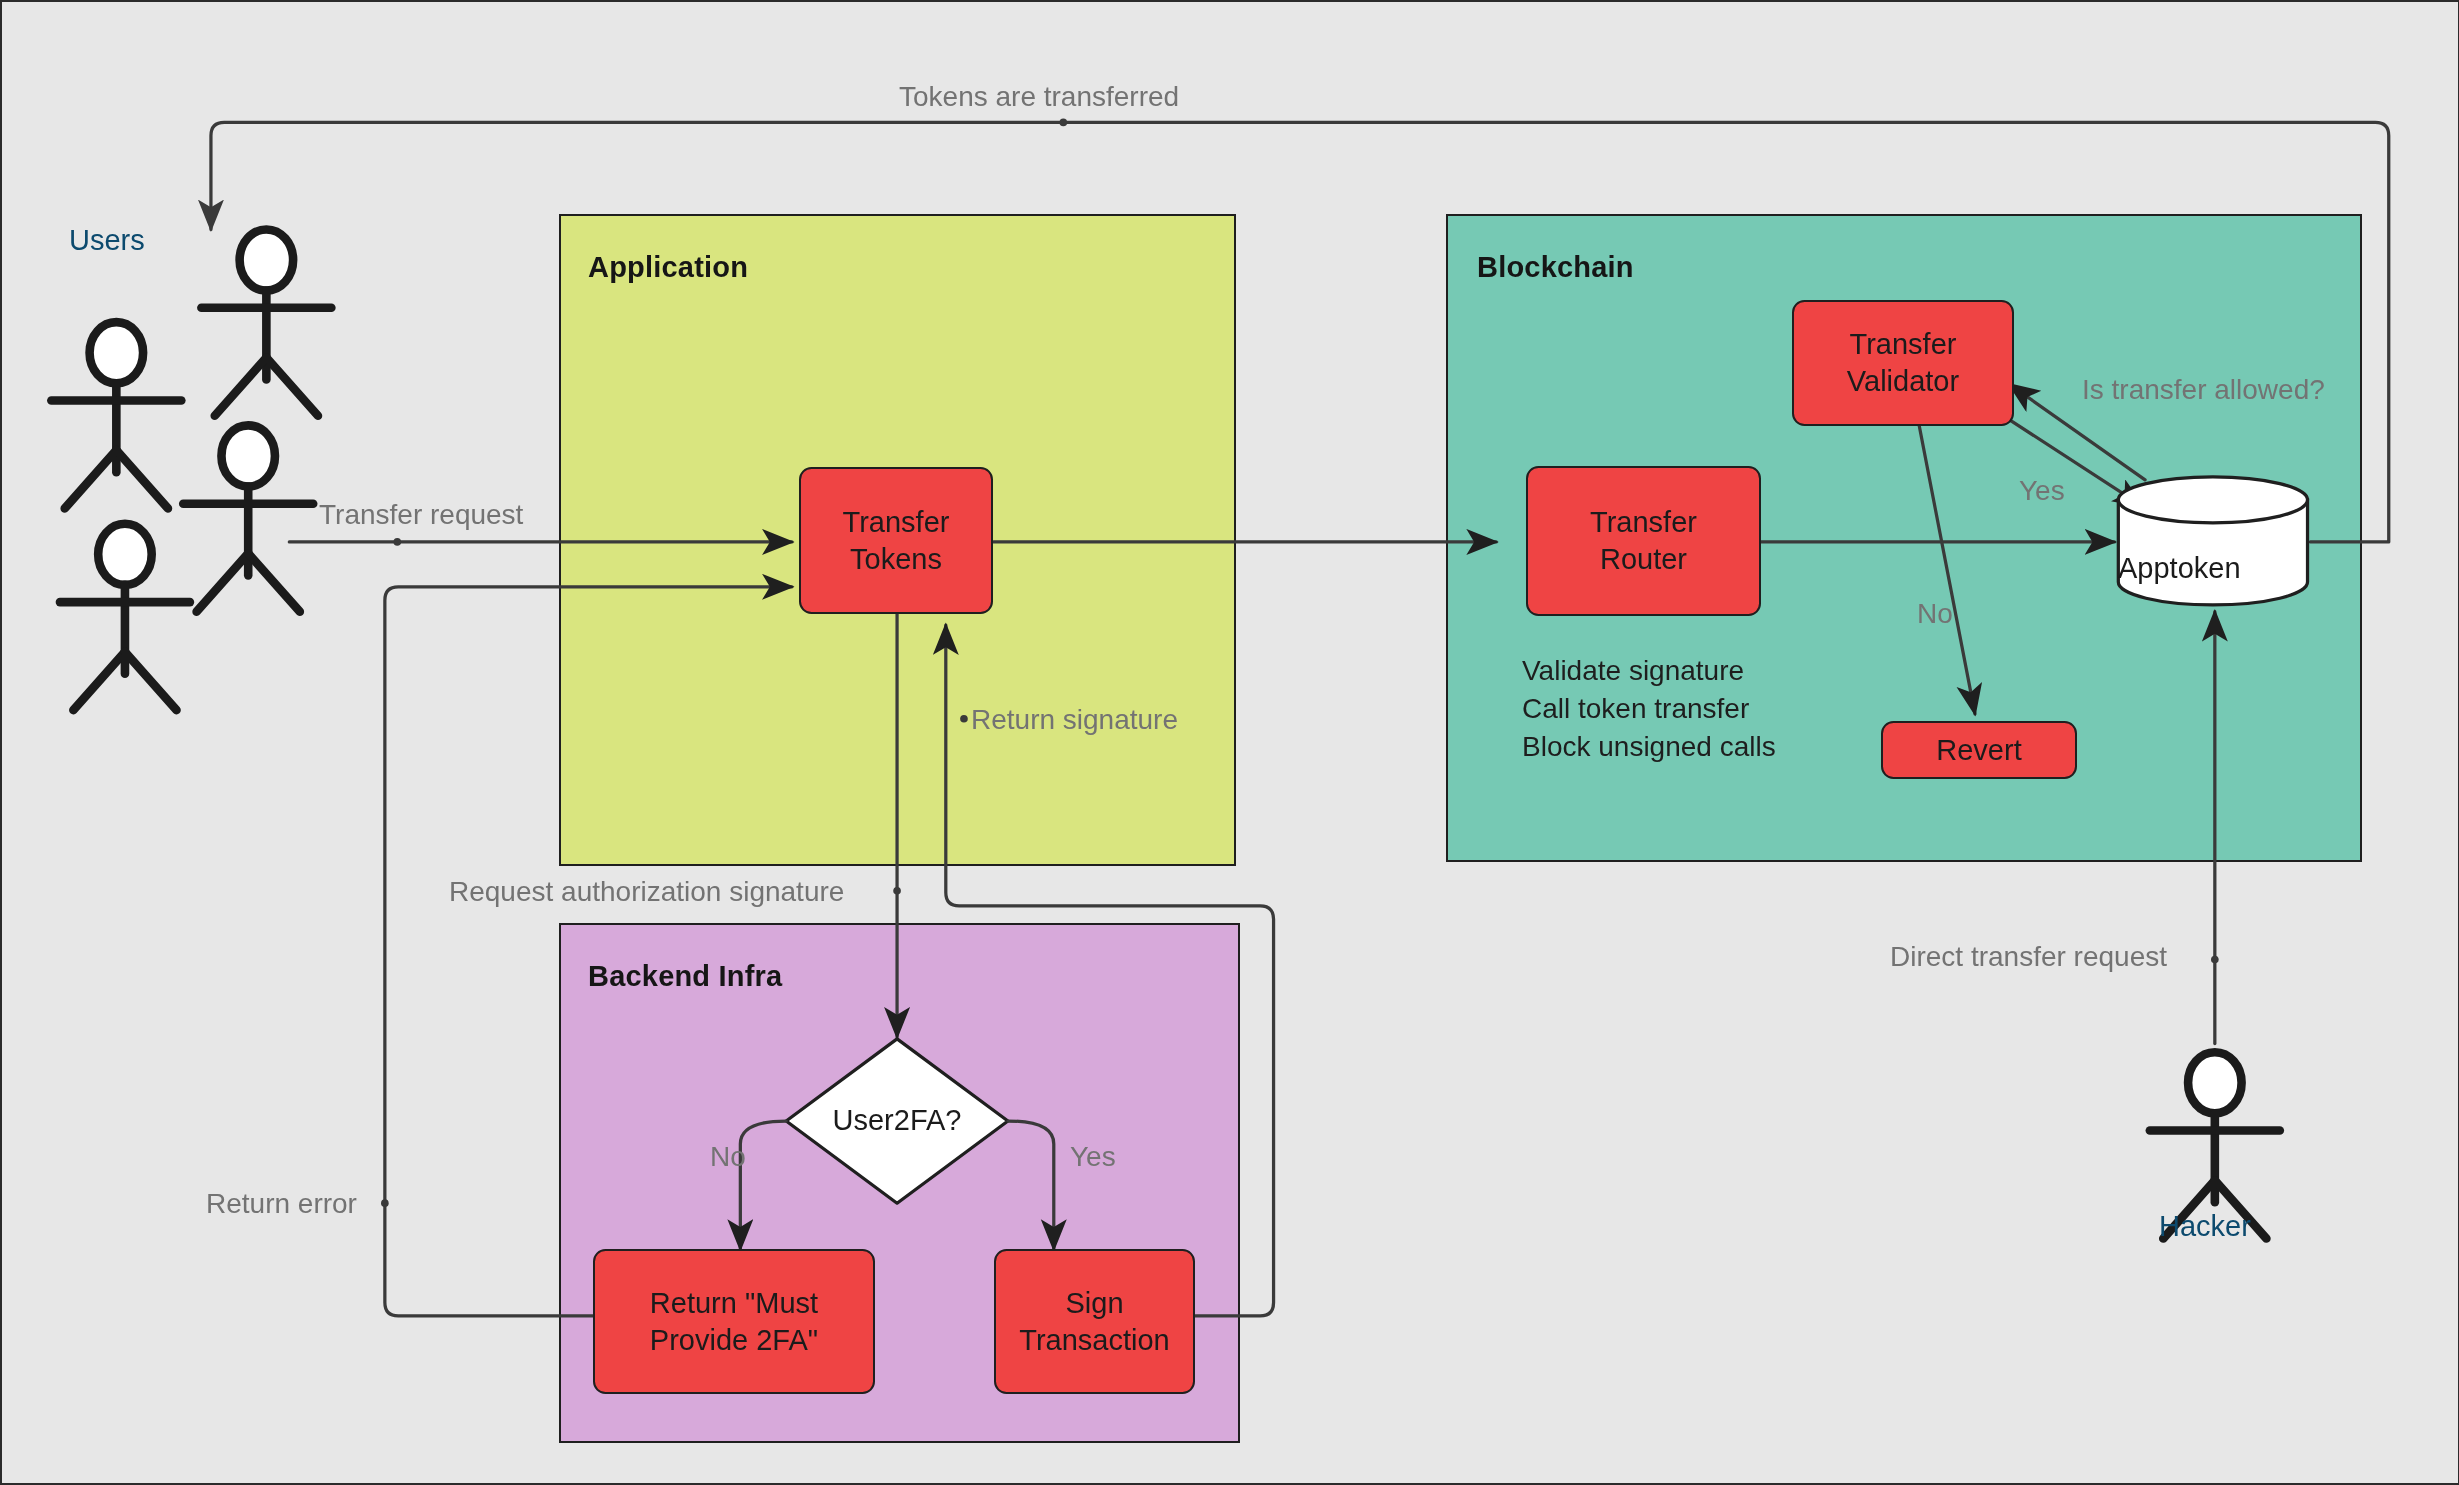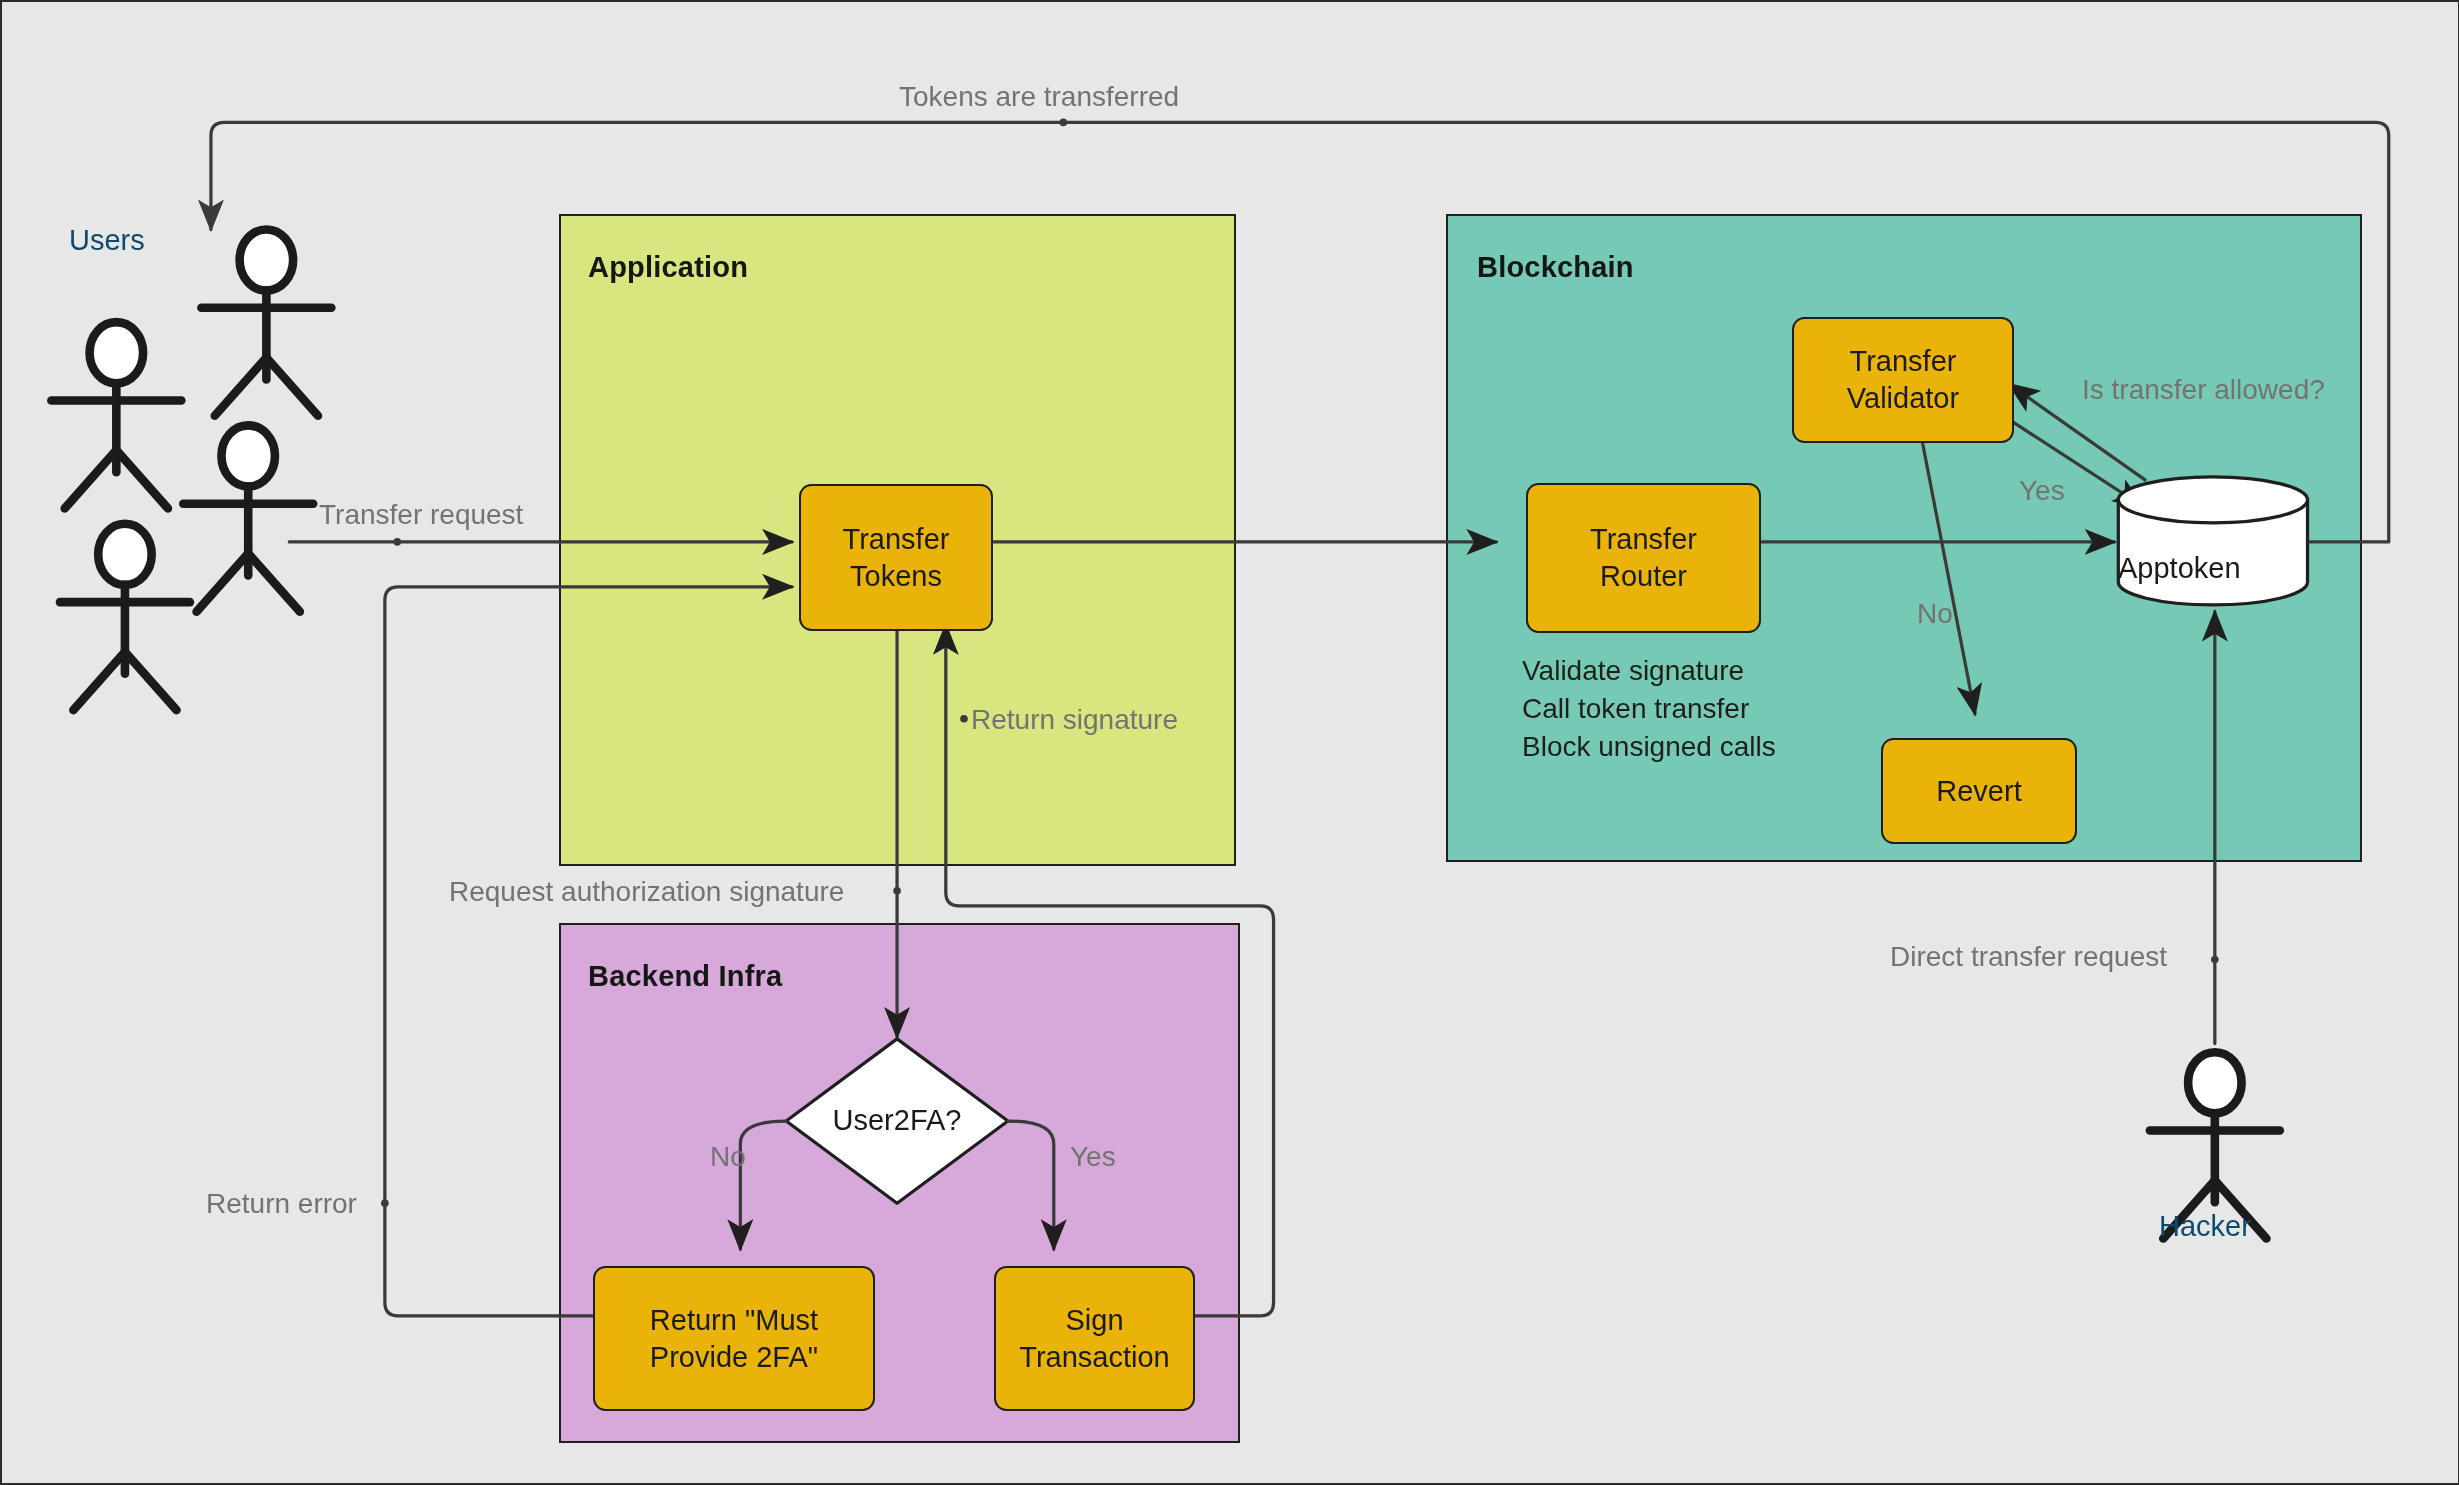--- a/index.html
+++ b/index.html
@@ -12,24 +12,24 @@
     box-sizing:border-box;
     overflow:hidden;
   }
   .svg-layer{position:absolute;inset:0;width:2460px;height:1485px;pointer-events:none;}
   .group-box{position:absolute;box-sizing:border-box;border:2.9px solid #1f1f1f;}
   .group-title{
     position:absolute;font-weight:bold;font-size:29px;color:#161616;
     letter-spacing:0.2px;white-space:nowrap;
   }
   .node{
-    position:absolute;box-sizing:border-box;background:#eab308;
+    position:absolute;box-sizing:border-box;background:#ef4444;
     border:2.9px solid #1f1f1f;border-radius:12.4px;
     display:flex;align-items:center;justify-content:center;text-align:center;
-    font-size:29px;color:#1b1b1b;line-height:1.26;padding:3.8px 5.7px;margin-top:17px;
+    font-size:29px;color:#1b1b1b;line-height:1.26;padding:3.8px 5.7px;
   }
   .edge-label{
     position:absolute;font-size:28px;color:#737373;white-space:nowrap;
     line-height:1.2;
   }
   .actor-label{position:absolute;font-size:29px;color:#0c4a6e;white-space:nowrap;}
   .note-list{position:absolute;font-size:28px;color:#1e1e1e;line-height:1.36;white-space:nowrap;}
   .note-list div{margin:0;padding:0;}
   .diamond-wrap{position:absolute;}
   .diamond-text{
@@ -163,21 +163,21 @@
     </span>
   </div>
 
   <div class="node" style="left:1790px;top:298px;width:222px;height:126px;">
     <span>
       <span>Transfer</span><br>
       <span>Validator</span>
     </span>
   </div>
 
-  <div class="node" style="left:1879px;top:719px;width:196px;height:106px;justify-content:center;">
+  <div class="node" style="left:1879px;top:719px;width:196px;height:58px;justify-content:center;">
     <span>Revert</span>
   </div>
 
   <div style="position:absolute;left:2116px;top:475px;width:189px;height:128px;">
     <div class="cyl-text">Apptoken</div>
   </div>
 
   <div class="diamond-wrap" style="left:784px;top:1037px;width:222px;height:164px;">
     <div class="diamond-text">
       <span>User</span>

